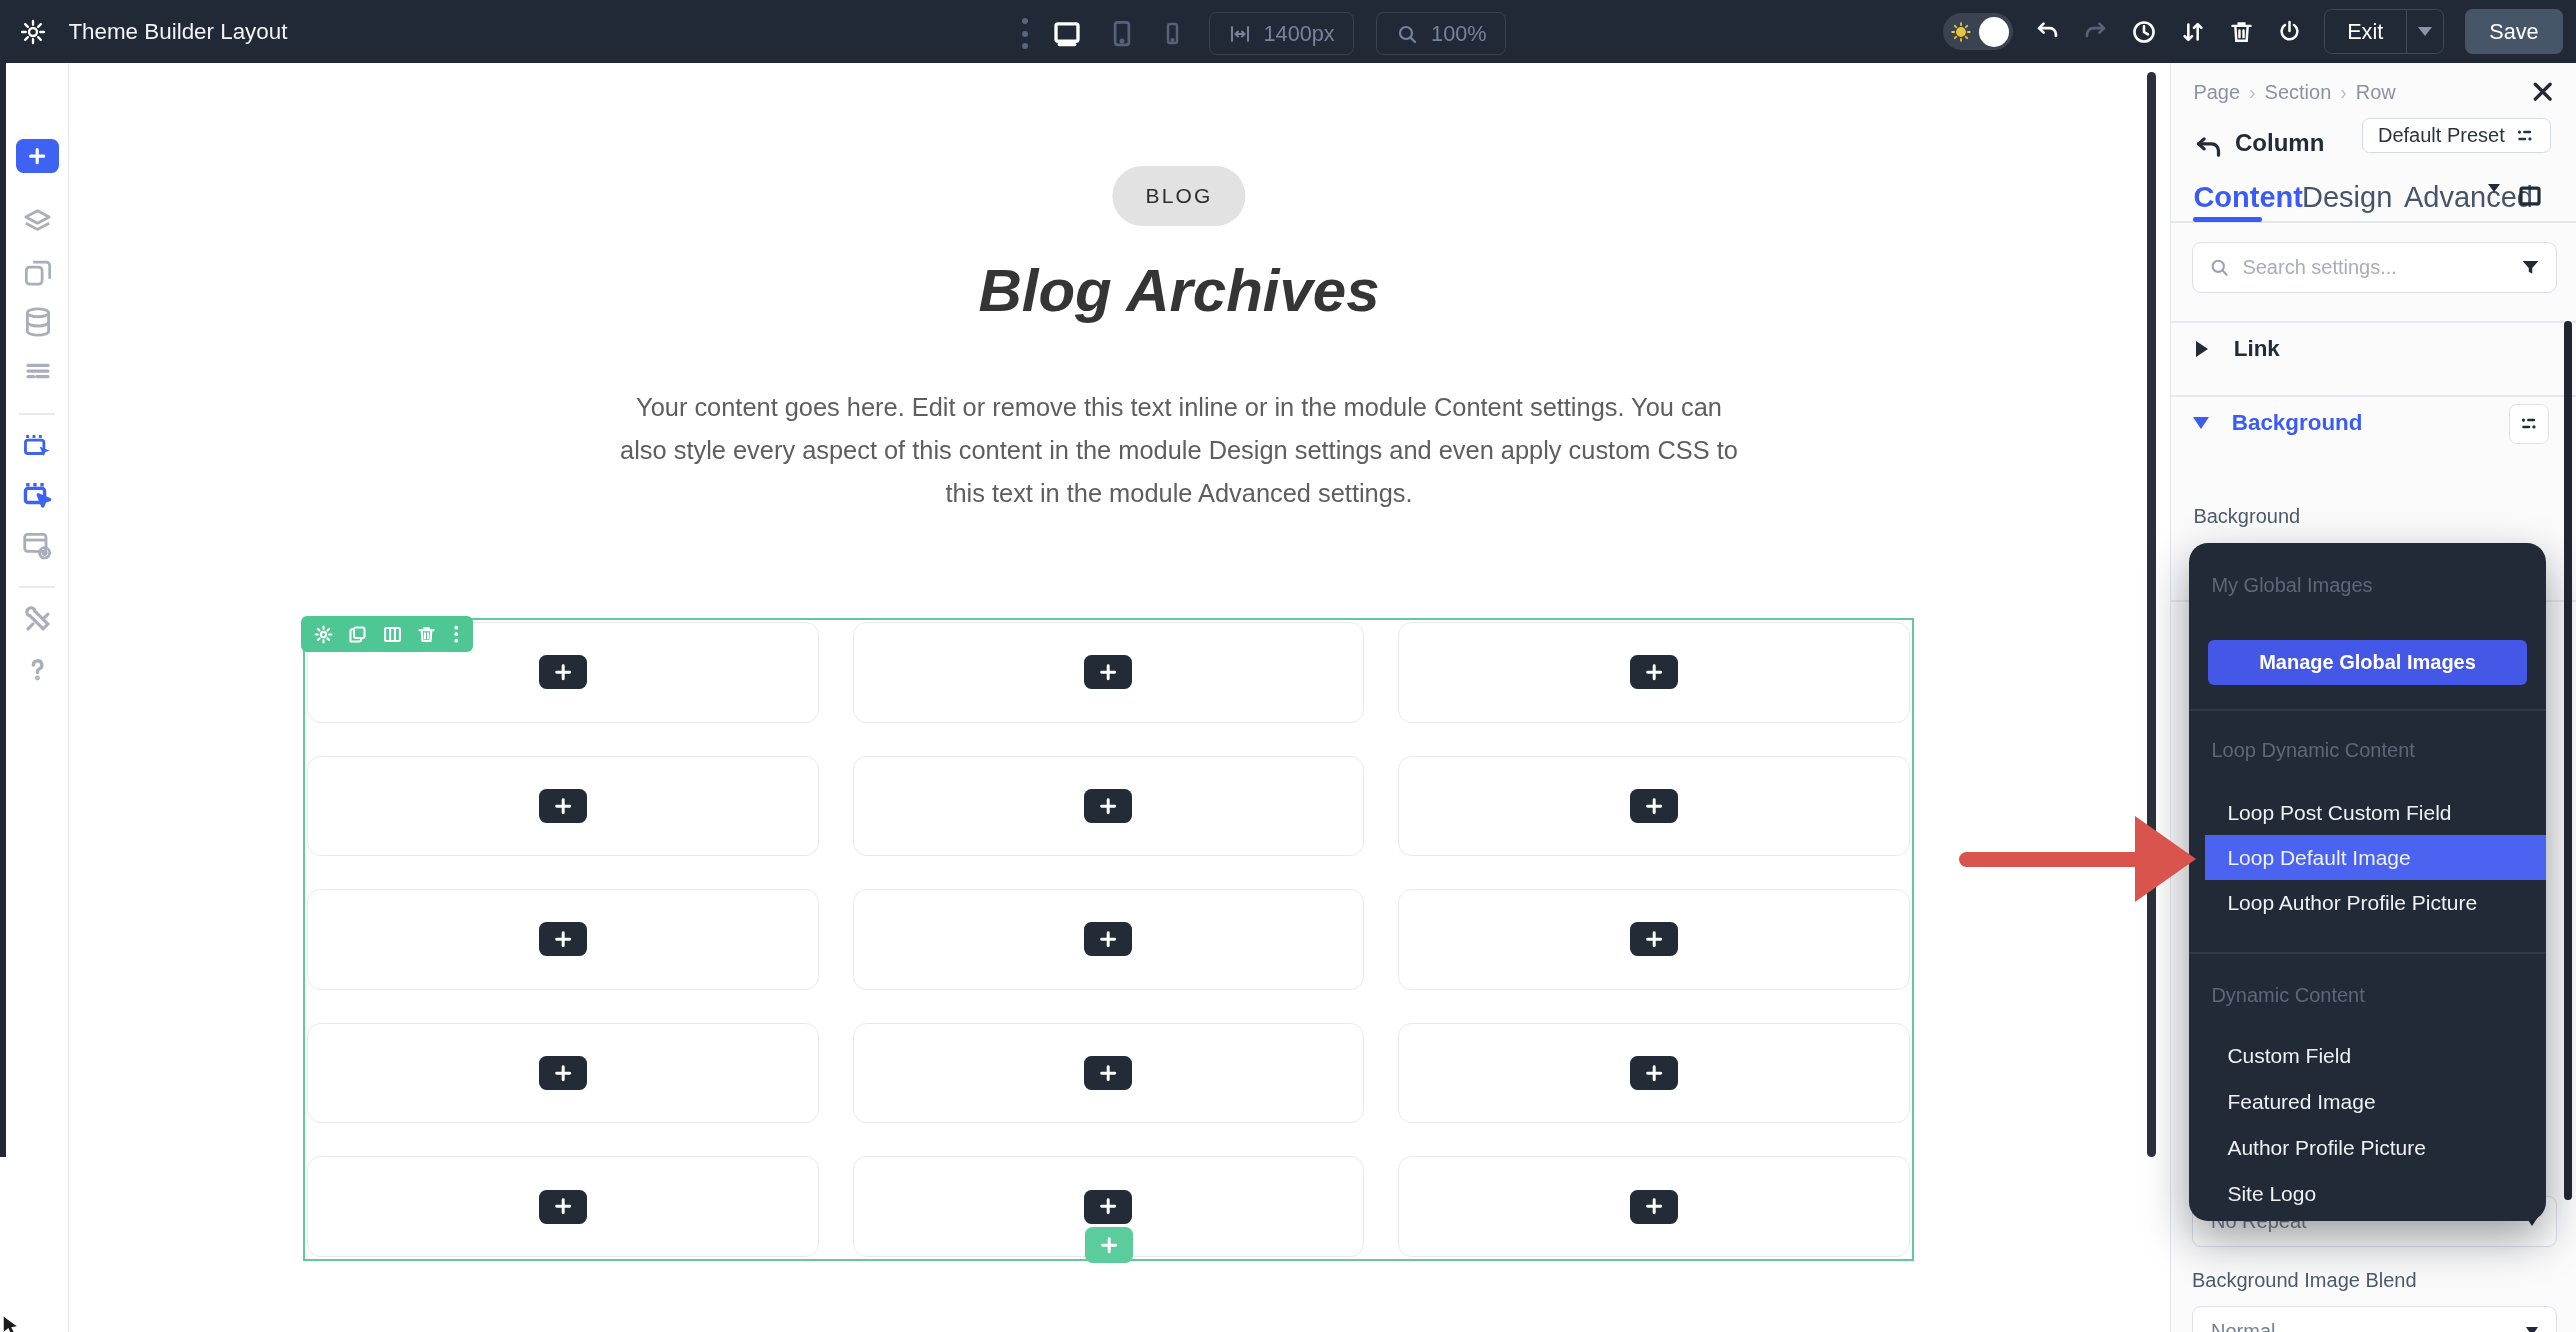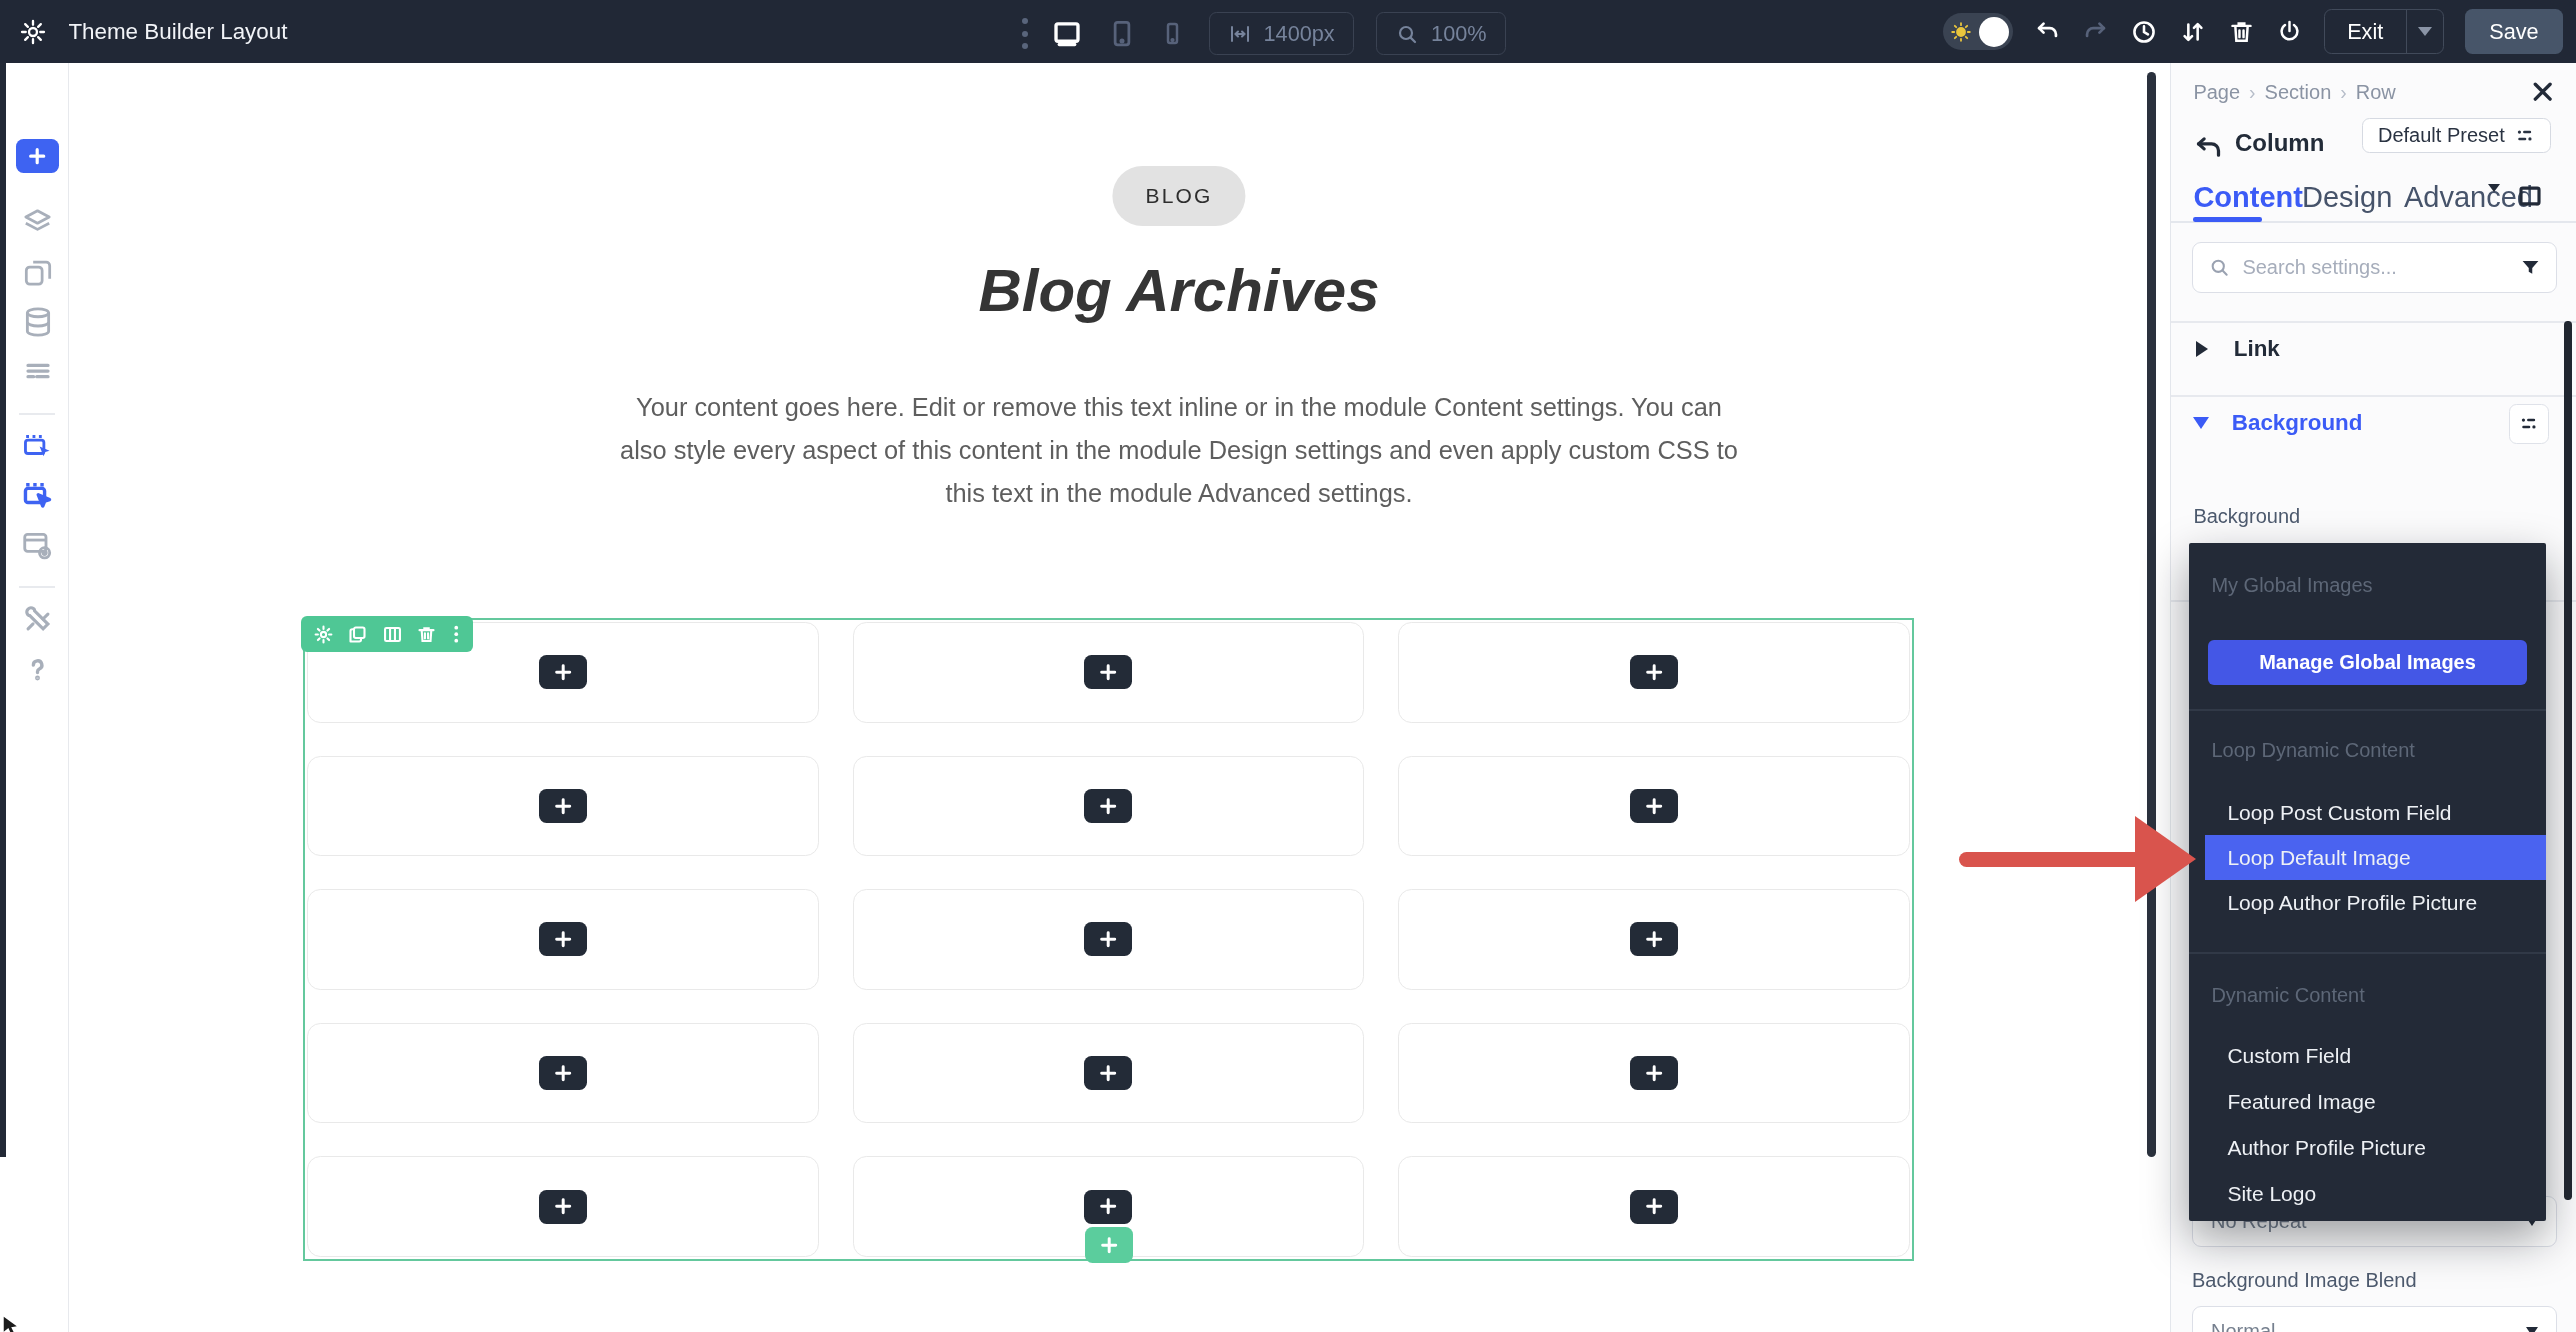--- a/index.html
+++ b/index.html
@@ -84,21 +84,21 @@
   .preset-chip { position:absolute; right:27px; top:341px; width:40px; height:40px; background:#fff; border:1.5px solid #dfe2e9; border-radius:7.5px; display:flex; align-items:center; justify-content:center; color:#222a38; }
   .panel-label { font-size:20px; color:#4d5a6e; }
   .bgtype { position:absolute; top:484px; color:#b9bfca; }
   .bgtype-underline { position:absolute; top:533px; left:146px; width:60px; height:5.2px; background:#3b5bf6; border-radius:2.2px; z-index:2; }
   .bgtype-border { position:absolute; top:537px; left:0; right:0; height:1.5px; background:#e7e9ee; }
   .select { position:absolute; left:21px; width:365px; height:51px; background:#fff; border:1.5px solid #dcdfe7; border-radius:9px; display:flex; align-items:center; padding:0 18px; font-size:20px; color:#76808f; }
   .select .caret-down { margin-left:auto; border-top-color:#222a38; border-left-width:6.7px; border-right-width:6.7px; border-top-width:9px; }
   .panel-scrollbar { position:absolute; right:4.5px; top:258px; width:7.5px; height:879px; background:#20262f; border-radius:3.7px; z-index:50; }
 
   
-  .dropdown { position:absolute; left:18px; top:480px; width:357px; height:678px; background:#232a37; border-radius:2px; box-shadow:0 18px 45px rgba(10,14,22,.4); z-index:10; }
+  .dropdown { position:absolute; left:18px; top:480px; width:357px; height:678px; background:#232a37; border-radius:19px; box-shadow:0 18px 45px rgba(10,14,22,.4); z-index:10; }
   .dd-heading { position:absolute; left:22.4px; font-size:20px; color:#5d6777; }
   .manage-btn { position:absolute; left:19.4px; right:19.4px; top:97px; height:45px; background:#4457e6; border:none; border-radius:6px; color:#fff; font-size:20px; font-weight:700; font-family:inherit; display:flex; align-items:center; justify-content:center; }
   .dd-div { position:absolute; left:0; right:0; height:1.5px; background:#313947; }
   .dd-list { position:absolute; left:16px; right:0; }
   .dd-item { height:45px; display:flex; align-items:center; padding-left:22.4px; font-size:21px; color:#eef1f5; }
   .dd-item.selected { background:#4a63f0; }
   .dd-list.dyn .dd-item { height:46px; }
 
   .mouse-cursor { position:absolute; left:0px; top:1315px; z-index:60; color:#1b1b1b; }
 </style>

